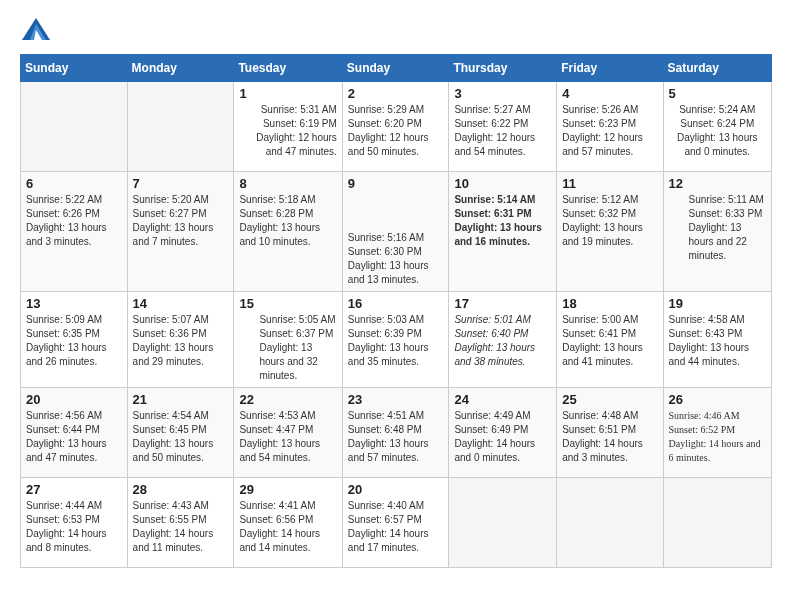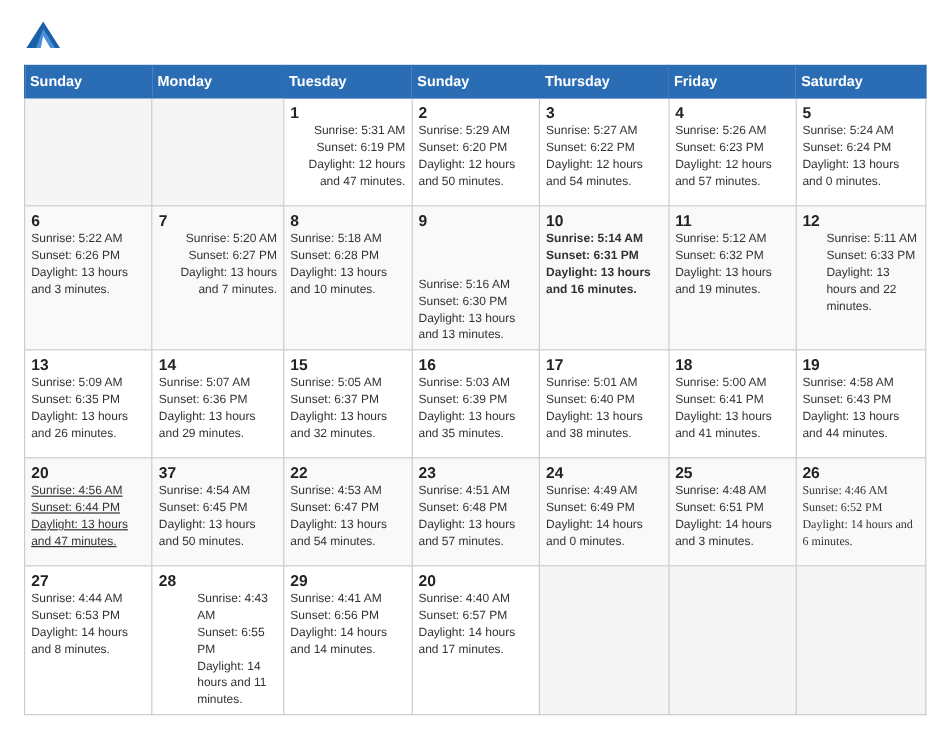--- a/index.html
+++ b/index.html
@@ -155,35 +155,35 @@
 Daylight: 12 hours and 54 minutes.</div>
           </td>
           <td>
             <div class="day-num">4</div>
             <div class="day-info" style="white-space: pre-line;">Sunrise: 5:26 AM
 Sunset: 6:23 PM
 Daylight: 12 hours and 57 minutes.</div>
           </td>
           <td>
             <div class="day-num">5</div>
-            <div class="day-info" style="white-space: pre-line;">Sunrise: 5:24 AM
+            <div class="day-info" style="white-space: pre-line; text-align: center;">Sunrise: 5:24 AM
 Sunset: 6:24 PM
 Daylight: 13 hours and 0 minutes.</div>
           </td>
         </tr>
         <tr>
           <td>
             <div class="day-num">6</div>
             <div class="day-info" style="white-space: pre-line;">Sunrise: 5:22 AM
 Sunset: 6:26 PM
 Daylight: 13 hours and 3 minutes.</div>
           </td>
           <td>
             <div class="day-num">7</div>
-            <div class="day-info" style="white-space: pre-line; text-align: right;">Sunrise: 5:20 AM
+            <div class="day-info" style="white-space: pre-line;">Sunrise: 5:20 AM
 Sunset: 6:27 PM
 Daylight: 13 hours and 7 minutes.</div>
           </td>
           <td>
             <div class="day-num">8</div>
             <div class="day-info" style="white-space: pre-line;">Sunrise: 5:18 AM
 Sunset: 6:28 PM
 Daylight: 13 hours and 10 minutes.</div>
           </td>
           <td>
@@ -219,66 +219,66 @@
 Daylight: 13 hours and 26 minutes.</div>
           </td>
           <td>
             <div class="day-num">14</div>
             <div class="day-info" style="white-space: pre-line;">Sunrise: 5:07 AM
 Sunset: 6:36 PM
 Daylight: 13 hours and 29 minutes.</div>
           </td>
           <td>
             <div class="day-num">15</div>
-            <div class="day-info" style="white-space: pre-line;">Sunrise: 5:05 AM
+            <div class="day-info" style="white-space: pre-line; margin-left: 20px;">Sunrise: 5:05 AM
 Sunset: 6:37 PM
 Daylight: 13 hours and 32 minutes.</div>
           </td>
           <td>
             <div class="day-num">16</div>
             <div class="day-info" style="white-space: pre-line;">Sunrise: 5:03 AM
 Sunset: 6:39 PM
 Daylight: 13 hours and 35 minutes.</div>
           </td>
           <td>
             <div class="day-num">17</div>
-            <div class="day-info" style="white-space: pre-line;">Sunrise: 5:01 AM
+            <div class="day-info" style="white-space: pre-line; font-style: italic;">Sunrise: 5:01 AM
 Sunset: 6:40 PM
 Daylight: 13 hours and 38 minutes.</div>
           </td>
           <td>
             <div class="day-num">18</div>
             <div class="day-info" style="white-space: pre-line;">Sunrise: 5:00 AM
 Sunset: 6:41 PM
 Daylight: 13 hours and 41 minutes.</div>
           </td>
           <td>
             <div class="day-num">19</div>
             <div class="day-info" style="white-space: pre-line;">Sunrise: 4:58 AM
 Sunset: 6:43 PM
 Daylight: 13 hours and 44 minutes.</div>
           </td>
         </tr>
         <tr>
           <td>
             <div class="day-num">20</div>
-            <div class="day-info" style="white-space: pre-line; text-decoration: underline;">Sunrise: 4:56 AM
+            <div class="day-info" style="white-space: pre-line;">Sunrise: 4:56 AM
 Sunset: 6:44 PM
 Daylight: 13 hours and 47 minutes.</div>
           </td>
           <td>
-            <div class="day-num">37</div>
+            <div class="day-num">21</div>
             <div class="day-info" style="white-space: pre-line;">Sunrise: 4:54 AM
 Sunset: 6:45 PM
 Daylight: 13 hours and 50 minutes.</div>
           </td>
           <td>
             <div class="day-num">22</div>
             <div class="day-info" style="white-space: pre-line;">Sunrise: 4:53 AM
-Sunset: 6:47 PM
+Sunset: 4:47 PM
 Daylight: 13 hours and 54 minutes.</div>
           </td>
           <td>
             <div class="day-num">23</div>
             <div class="day-info" style="white-space: pre-line;">Sunrise: 4:51 AM
 Sunset: 6:48 PM
 Daylight: 13 hours and 57 minutes.</div>
           </td>
           <td>
             <div class="day-num">24</div>
@@ -301,21 +301,21 @@
         </tr>
         <tr>
           <td>
             <div class="day-num">27</div>
             <div class="day-info" style="white-space: pre-line;">Sunrise: 4:44 AM
 Sunset: 6:53 PM
 Daylight: 14 hours and 8 minutes.</div>
           </td>
           <td>
             <div class="day-num">28</div>
-            <div class="day-info" style="white-space: pre-line; margin-left: 32px;">Sunrise: 4:43 AM
+            <div class="day-info" style="white-space: pre-line;">Sunrise: 4:43 AM
 Sunset: 6:55 PM
 Daylight: 14 hours and 11 minutes.</div>
           </td>
           <td>
             <div class="day-num">29</div>
             <div class="day-info" style="white-space: pre-line;">Sunrise: 4:41 AM
 Sunset: 6:56 PM
 Daylight: 14 hours and 14 minutes.</div>
           </td>
           <td>

